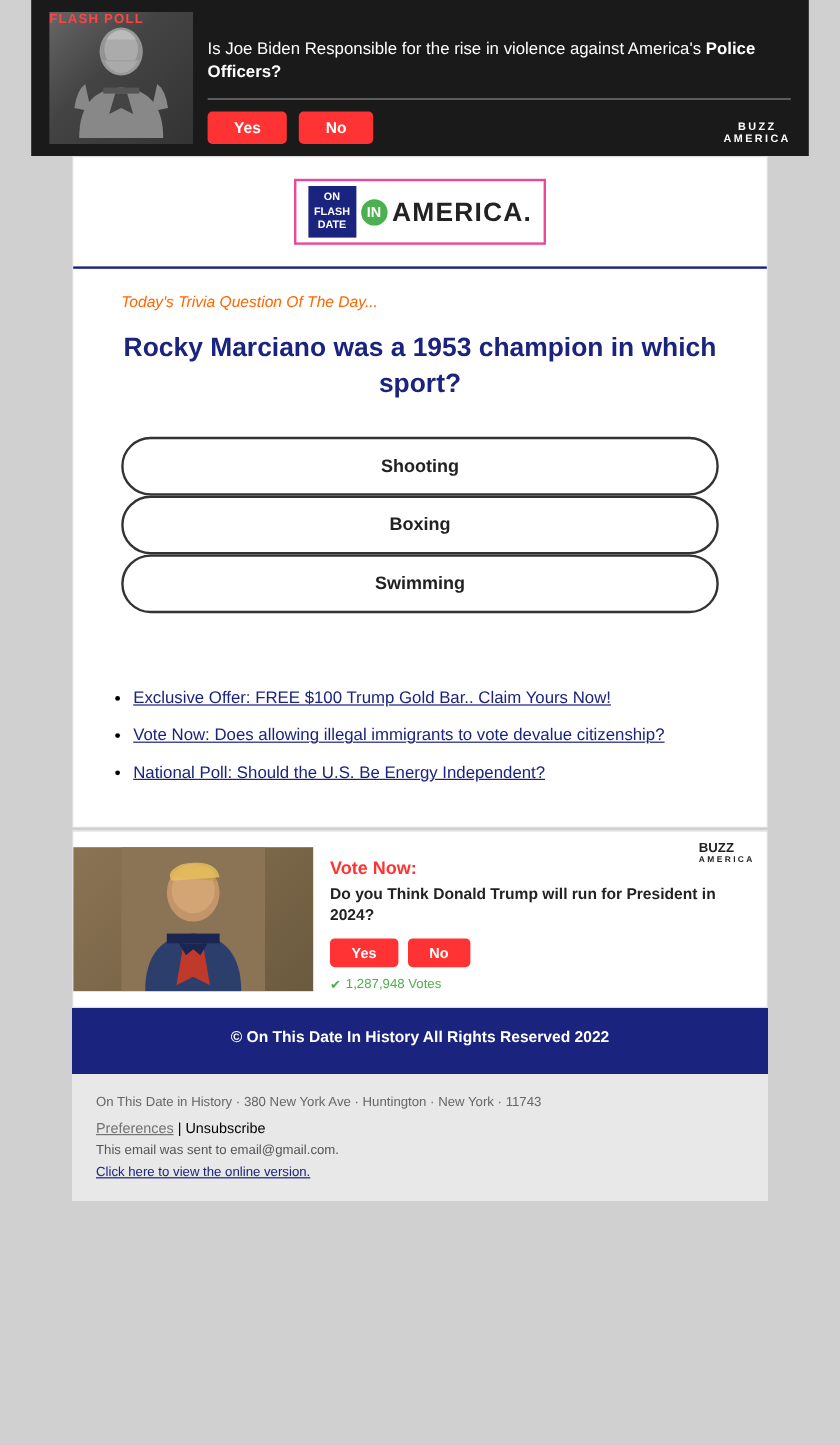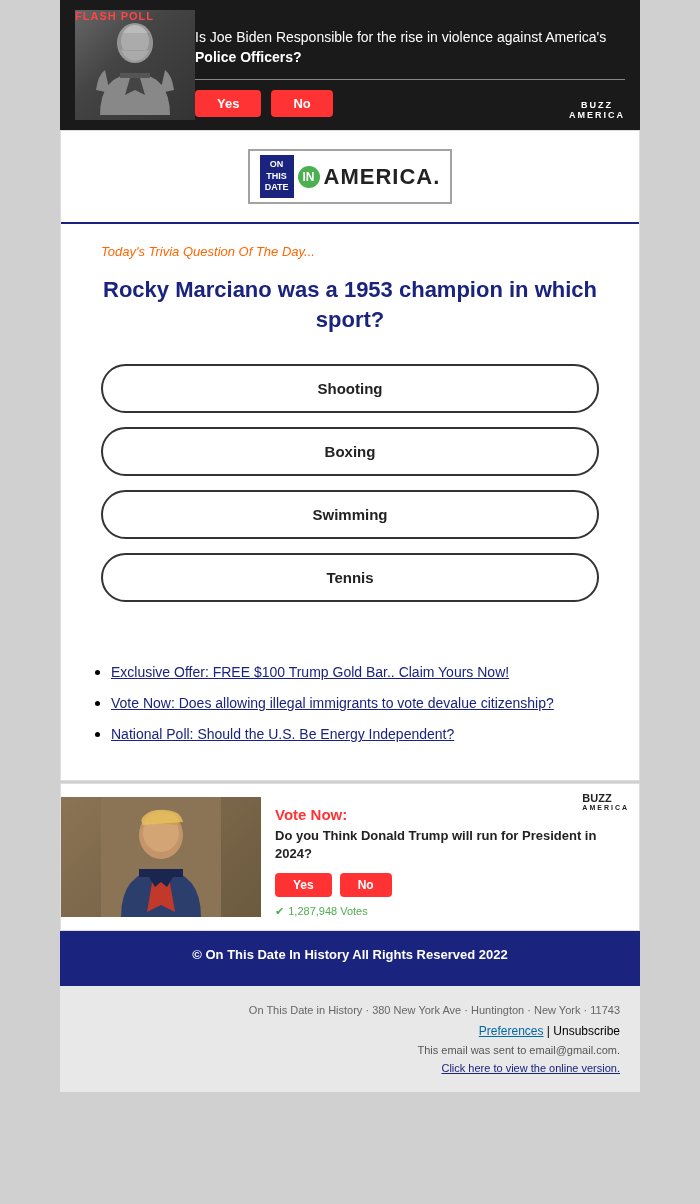--- a/index.html
+++ b/index.html
@@ -7,25 +7,26 @@
       background: #d0d0d0;
       font-family: Arial, sans-serif;
       display: flex;
       flex-direction: column;
       align-items: center;
       width: 700px;
     }
 
     
     .flash-poll-banner {
-      width: 580px;
+      width: 648px;
       background: #1a1a1a;
       display: flex;
-      align-items: flex-start;
+      align-items: flex-end;
       padding: 10px 15px;
+      gap: 12px;
       position: relative;
     }
     .flash-poll-label {
       color: #ff4444;
       font-weight: bold;
       font-size: 11px;
       position: absolute;
       top: 10px;
       left: 15px;
       letter-spacing: 1px;
@@ -116,21 +117,21 @@
     
     .card-header {
       padding: 18px;
       display: flex;
       justify-content: center;
       border-bottom: 2px solid #1a237e;
     }
     .history-logo {
       display: flex;
       align-items: center;
-      border: 2px solid #a3a3a3;
+      border: 2px solid #ec4899;
       padding: 4px 10px;
       gap: 4px;
     }
     .history-logo-box {
       background: #1a237e;
       color: white;
       font-size: 9px;
       font-weight: bold;
       padding: 4px 5px;
       line-height: 1.3;
@@ -170,21 +171,20 @@
       color: #1a237e;
       font-size: 22px;
       font-weight: bold;
       text-align: center;
       margin-bottom: 30px;
       line-height: 1.35;
     }
     .answer-options {
       display: flex;
       flex-direction: column;
-      gap: 14px;
       margin-bottom: 30px;
     }
     .answer-btn {
       width: 100%;
       padding: 14px 20px;
       border: 2px solid #333;
       border-radius: 30px;
       background: #fff;
       font-size: 15px;
       font-weight: bold;
@@ -311,34 +311,34 @@
       text-decoration: none;
     }
     .footer-dark .footer-links span {
       margin: 0 5px;
     }
 
     
     .footer-light {
       width: 580px;
       background: #e8e8e8;
-      text-align: right;
+      text-align: left;
       padding: 18px 20px;
     }
     .footer-light .address {
       font-size: 11px;
       color: #666;
       margin-bottom: 8px;
     }
     .footer-light .footer-prefs {
       font-size: 12px;
       margin-bottom: 6px;
     }
     .footer-light .footer-prefs a {
-      color: #0369a1;
+      color: #737373;
       text-decoration: underline;
     }
     .footer-light .footer-email {
       font-size: 11px;
       color: #555;
       margin-bottom: 6px;
     }
     .footer-light .footer-view {
       font-size: 11px;
     }
@@ -384,36 +384,35 @@
     <span>AMERICA</span>
   </div>
 </div>
 
 <div class="main-card">
 
   <div class="card-header">
     <div class="history-logo">
       <div class="history-logo-box">
         <span>ON</span><br>
-        <span>THIS</span><br>
+        <span>FLASH</span><br>
         <span>DATE</span>
       </div>
       <div class="history-logo-in">IN</div>
       <div class="history-logo-text">AMERICA.</div>
     </div>
   </div>
 
   <div class="trivia-section">
     <p class="trivia-label">Today's Trivia Question Of The Day...</p>
     <p class="trivia-question">Rocky Marciano was a 1953 champion in which sport?</p>
     <div class="answer-options">
       <button class="answer-btn">Shooting</button>
       <button class="answer-btn">Boxing</button>
       <button class="answer-btn">Swimming</button>
-      <button class="answer-btn">Tennis</button>
     </div>
   </div>
 
   <div class="links-section">
     <ul class="links-list">
       <li>
         <a href="#">Exclusive Offer: FREE $100 Trump Gold Bar.. Claim Yours Now!</a>
       </li>
       <li>
         <a href="#">Vote Now: Does allowing illegal immigrants to vote devalue citizenship?</a>

